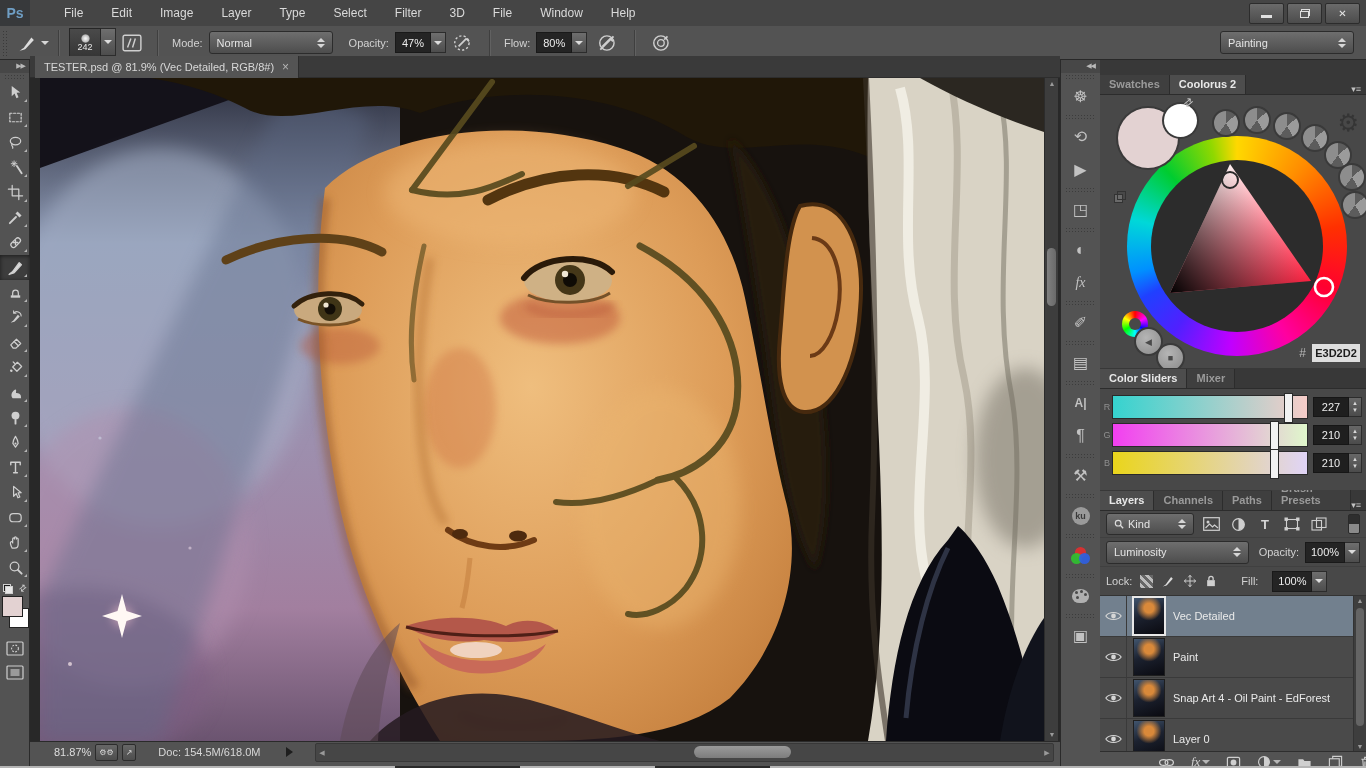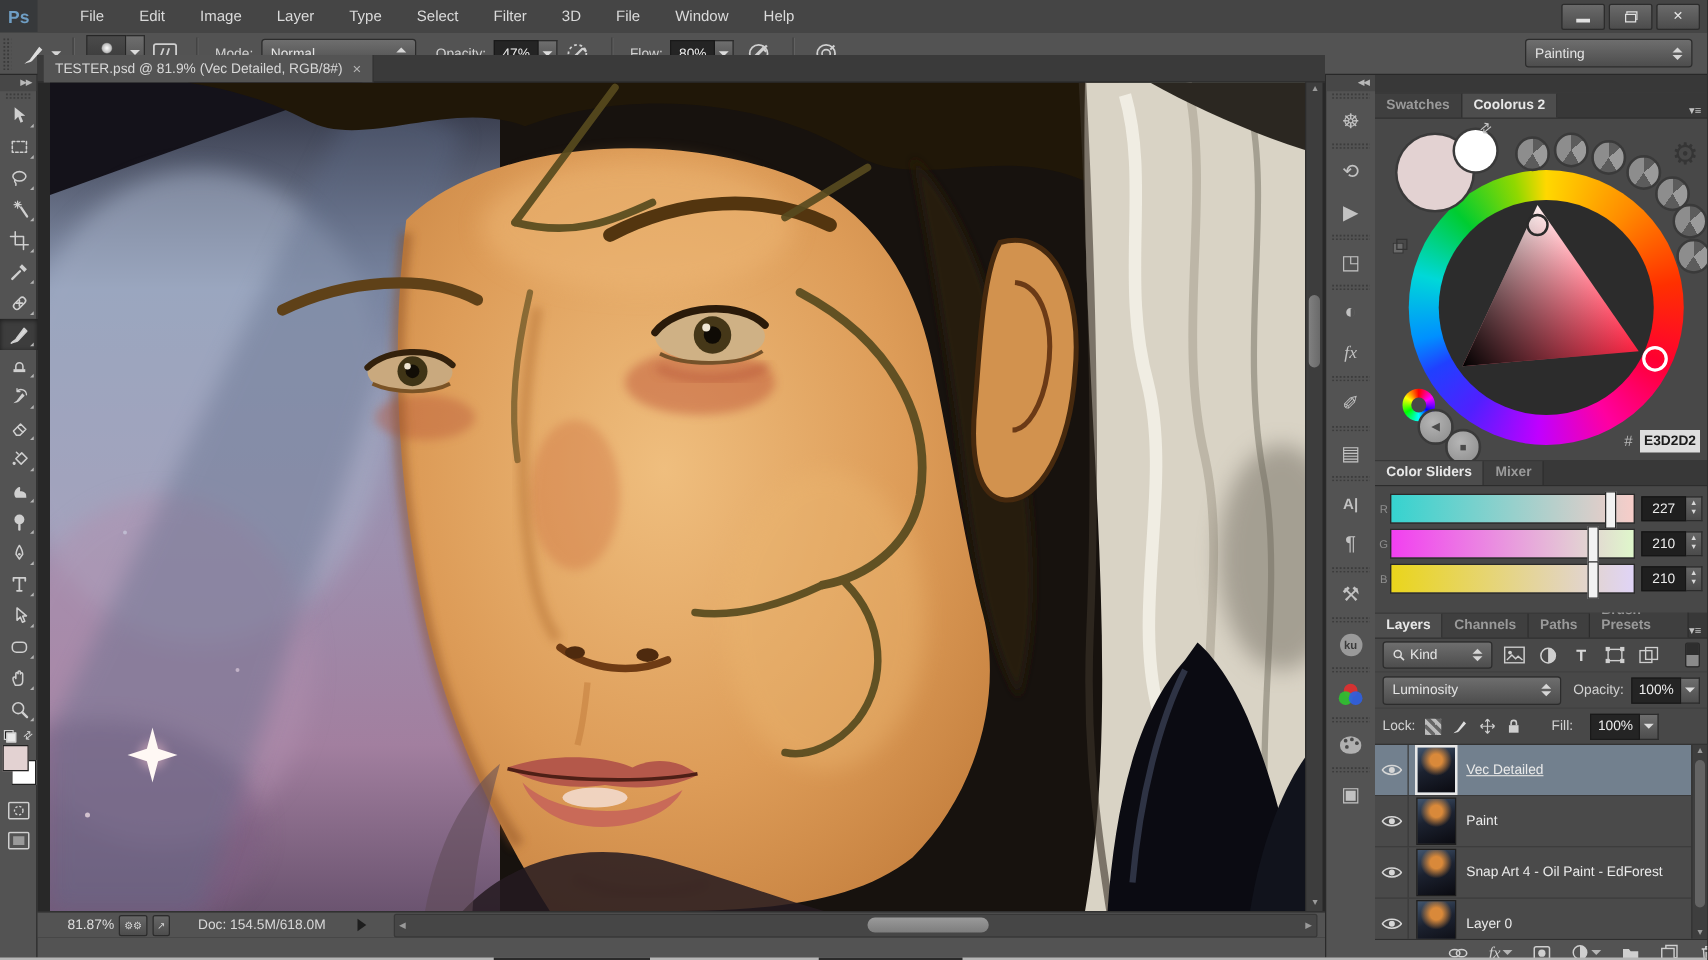--- a/index.html
+++ b/index.html
@@ -64,21 +64,21 @@
   .tb-colors{position:relative;height:52px;margin-top:4px;}
   .mini-dc{position:absolute;left:3px;top:0;width:10px;height:10px;}
   .mini-dc i{position:absolute;width:6px;height:6px;border:1px solid #cfcfcf;display:block;}
   .mini-dc i:first-child{left:0;top:0;background:#1c1c1c;}
   .mini-dc i:last-child{right:0;bottom:0;background:#e8e8e8;}
   .mini-swap{position:absolute;right:2px;top:-1px;color:#cfcfcf;font-size:9px;transform:rotate(-40deg);}
   .swatch-bg{position:absolute;left:9px;top:24px;width:18px;height:18px;background:#ffffff;border:1px solid #222;}
   .swatch-fg{position:absolute;left:2px;top:12px;width:19px;height:19px;border:1px solid #222;}
   .tb-small{width:30px;height:24px;display:flex;align-items:center;justify-content:center;}
   
-  .docarea{position:absolute;left:30px;top:44px;width:1030px;height:706px;background:#282828;}
+  .docarea{position:absolute;left:30px;top:56px;width:1030px;height:706px;background:#282828;}
   .tabbar{position:absolute;left:0;top:0;width:1030px;height:22px;background:#3a3a3a;
           border-bottom:1px solid #2d2d2d;box-sizing:border-box;display:flex;}
   .doctab{margin-left:5px;height:22px;background:#545454;display:flex;align-items:center;
           padding:0 9px;color:#d8d8d8;gap:8px;border-right:1px solid #2d2d2d;}
   .doctab .x{color:#b5b5b5;font-size:12px;}
   .canvas-wrap{position:absolute;left:10px;top:22px;width:1004px;height:663px;overflow:hidden;}
   .canvas-wrap svg{display:block;}
   .vscroll{position:absolute;left:1014px;top:22px;width:14px;height:663px;background:#3d3d3d;
            border-left:1px solid #2c2c2c;box-sizing:border-box;}
   .vscroll .arr{position:absolute;left:0;width:14px;height:12px;color:#9a9a9a;font-size:7px;
@@ -171,21 +171,21 @@
   .kind-sel{width:72px;height:20px;}
   .krow .kicon{display:flex;align-items:center;justify-content:center;width:20px;}
   .ktoggle{margin-left:auto;width:10px;height:18px;border-radius:2px;border:1px solid #2a2a2a;
            background:linear-gradient(#2e2e2e 50%,#8a8a8a 50%);}
   .brow{display:flex;align-items:center;height:28px;padding:0 6px;border-top:1px solid #404040;justify-content:center;}
   .lockrow{display:flex;align-items:center;height:28px;padding:0 6px;gap:8px;border-top:1px solid #404040;}
   .locklabel{color:#d2d2d2;}
   .llist{position:relative;height:155px;background:#434343;overflow:hidden;border-top:1px solid #333;}
   .lrow{position:relative;display:flex;align-items:center;height:40px;background:#4a4a4a;
         border-bottom:1px solid #3a3a3a;width:253px;}
-  .lrow.sel{background:#72808e;text-decoration:underline;}
+  .lrow.sel{background:#72808e;}
   .leye{width:26px;height:40px;display:flex;align-items:center;justify-content:center;
         border-right:1px solid #3a3a3a;}
   .lthumb{width:30px;height:36px;margin:0 9px 0 7px;outline:1px solid #1e1e1e;
           background:radial-gradient(circle at 50% 28%,#d9893a 0 16%,rgba(0,0,0,0) 42%),
                      linear-gradient(160deg,#41556e 0%,#1c2230 45%,#0a0a10 100%);}
   .lrow.sel .lthumb{outline:2px solid #e8e8e8;}
   .lname{color:#eaeaea;}
   .lscroll{position:absolute;right:0;top:0;width:13px;height:155px;background:#3e3e3e;
            border-left:1px solid #333;box-sizing:border-box;}
   .lscroll .arr{position:absolute;left:0;width:12px;text-align:center;color:#9a9a9a;font-size:7px;}

